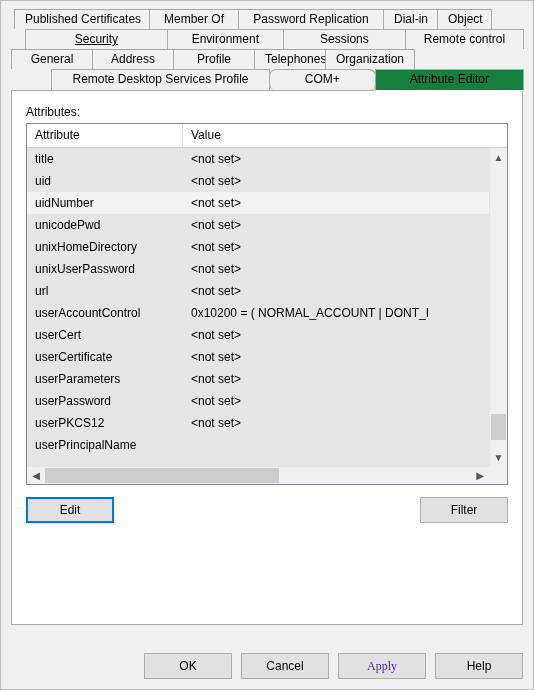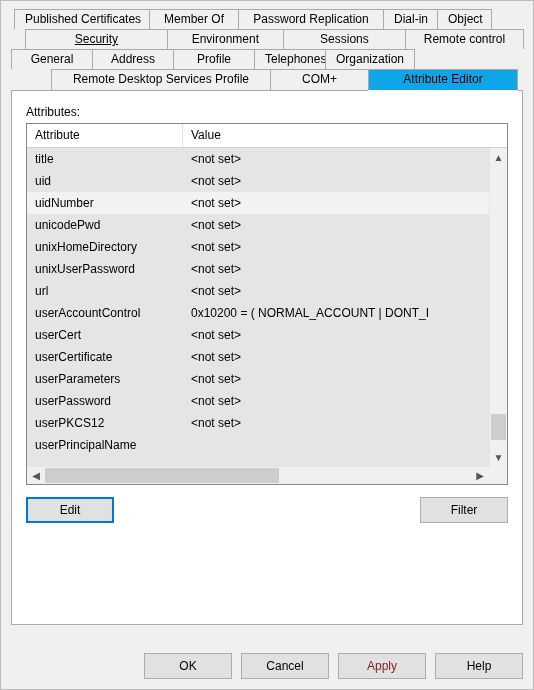--- a/index.html
+++ b/index.html
@@ -38,21 +38,21 @@
     border-bottom: none;
     padding: 2px 10px 3px 10px;
     font-size: 12px;
     cursor: default;
     position: relative;
     margin-right: -1px;
     white-space: nowrap;
     text-align: center;
   }
   .tab.active {
-    background: #0ea5e9;
+    background: #15803d;
     z-index: 2;
     border-bottom: 1px solid #fff;
     padding-bottom: 4px;
   }
   .tab-panel {
     background: #fff;
     border: 1px solid #a9a9a9;
     flex: 1 1 auto;
     margin-top: -1px;
     padding: 14px 14px 14px 14px;
@@ -191,21 +191,22 @@
     cursor: default;
     text-align: center;
     line-height: 24px;
     padding: 0 12px;
   }
   .btn.default {
     border: 2px solid #0078d7;
     line-height: 22px;
   }
   .btn.disabled {
-    color: #7f1d1d;
+    color: #4c1d95;
+    font-family: Liberation Serif, serif;
   }
   
   .dlg-buttons {
     display: flex;
     justify-content: flex-end;
     gap: 9px;
     margin-top: 28px;
   }
   
   .row1 .tab:nth-child(1){width:136px;}
@@ -217,21 +218,21 @@
   .row2 .tab:nth-child(2){width:118px;}
   .row2 .tab:nth-child(3){width:124px;}
   .row2 .tab:nth-child(4){width:120px;}
   .row3 .tab:nth-child(1){width:82px;}
   .row3 .tab:nth-child(2){width:82px;}
   .row3 .tab:nth-child(3){width:82px;}
   .row3 .tab:nth-child(4){width:72px;}
   .row3 .tab:nth-child(5){width:90px;}
   .row3 .tab:nth-child(6){width:102px;}
   .row4 .tab:nth-child(1){width:220px;}
-  .row4 .tab:nth-child(2){width:99px;}
+  .row4 .tab:nth-child(2){width:107px;border-radius:7px;}
   .row4 .tab:nth-child(3){width:150px;}
 </style>
 </head>
 <body>
 
 <div class="dialog">
 
   <div class="tabs">
     <div class="tab-row row1">
       <div class="tab">Published Certificates</div>

